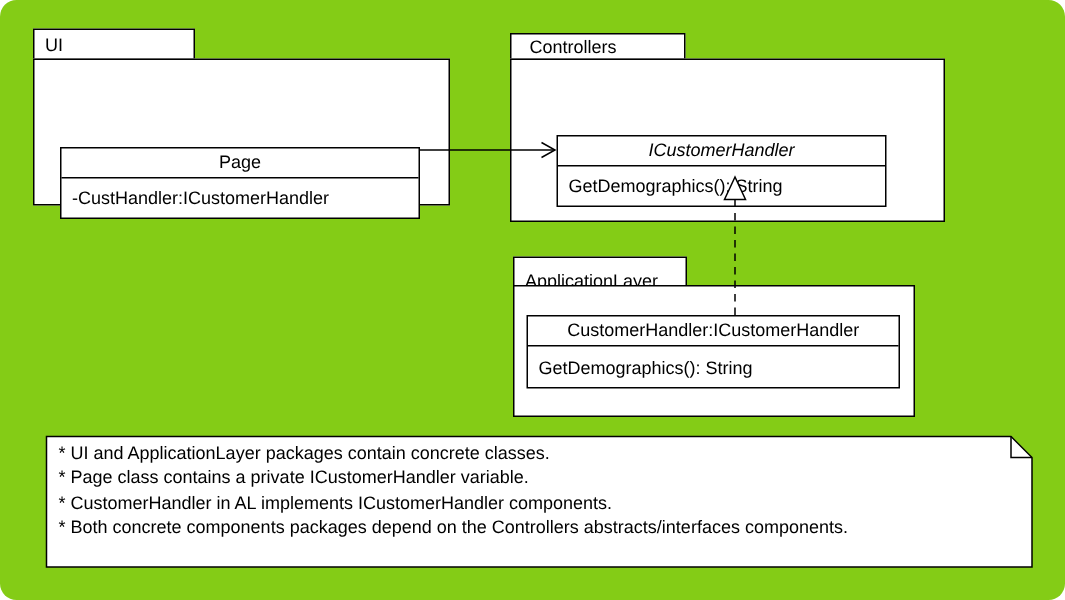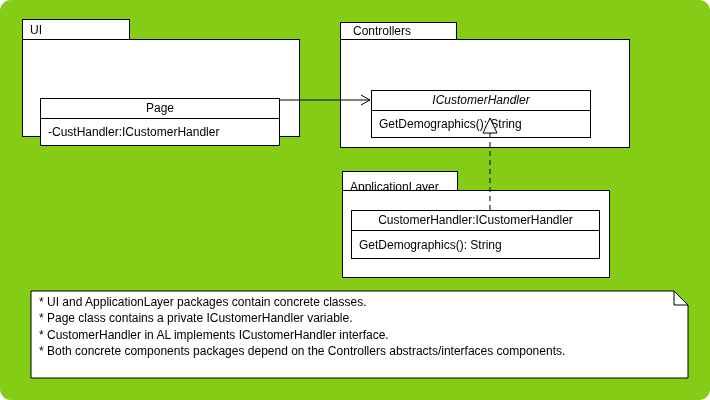--- a/index.html
+++ b/index.html
@@ -130,17 +130,17 @@
 
     <g>
       <polygon points="31,291 674,291 688,305 688,378 31,378" fill="#fff" stroke="#000" stroke-width="1"></polygon>
       <polyline points="674,291 674,305 688,305" fill="none" stroke="#000" stroke-width="1"></polyline>
     </g>
   </svg>
 
   <div class="note-text">
     <div>* UI and ApplicationLayer packages contain concrete classes.</div>
     <div>* Page class contains a private ICustomerHandler variable.</div>
-    <div>* CustomerHandler in AL implements ICustomerHandler interface.</div>
+    <div>* CustomerHandler in AL implements ICustomerHandler components.</div>
     <div>* Both concrete components packages depend on the Controllers abstracts/interfaces components.</div>
   </div>
 
 </div>
 
 </body></html>

